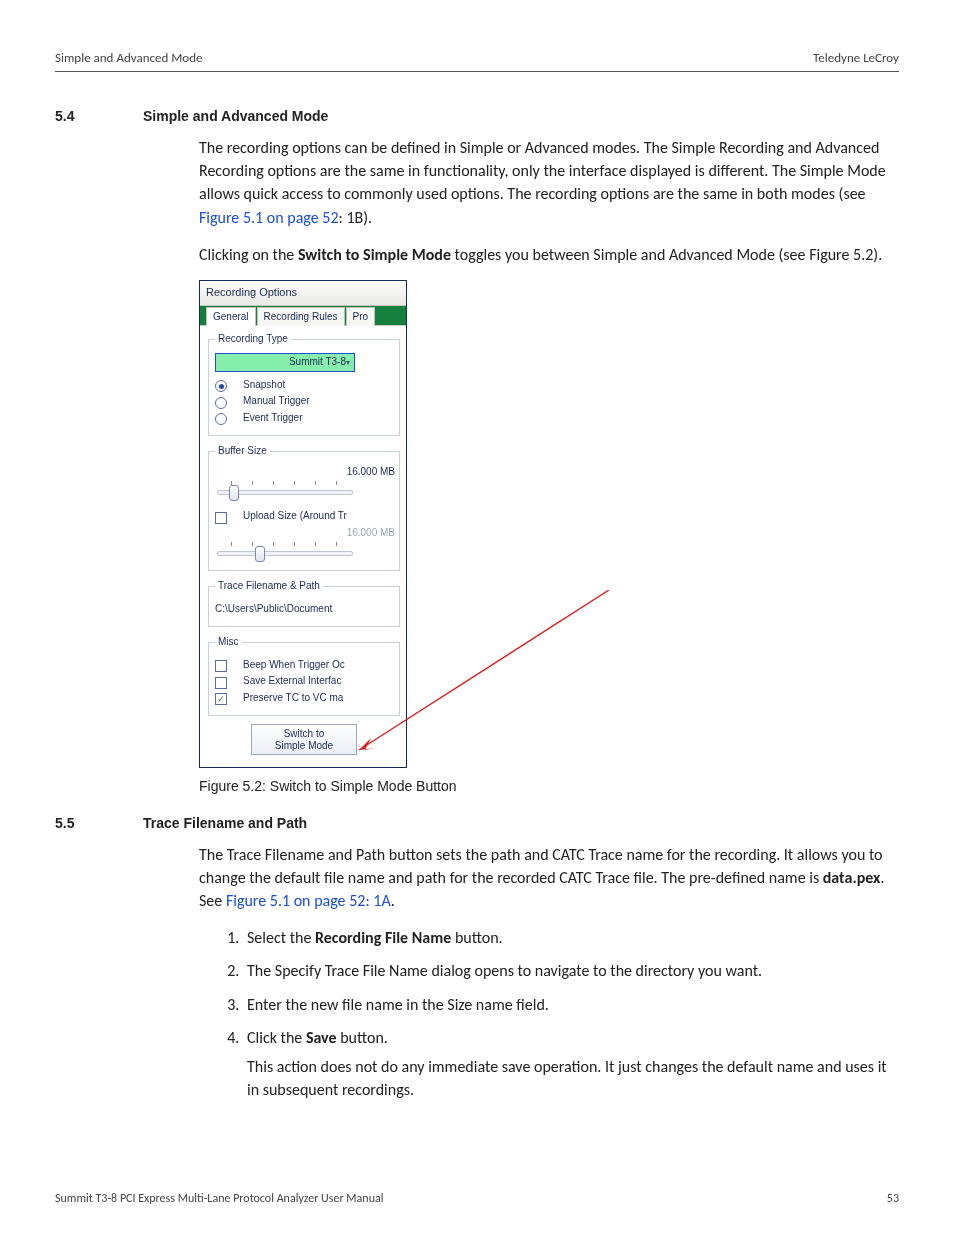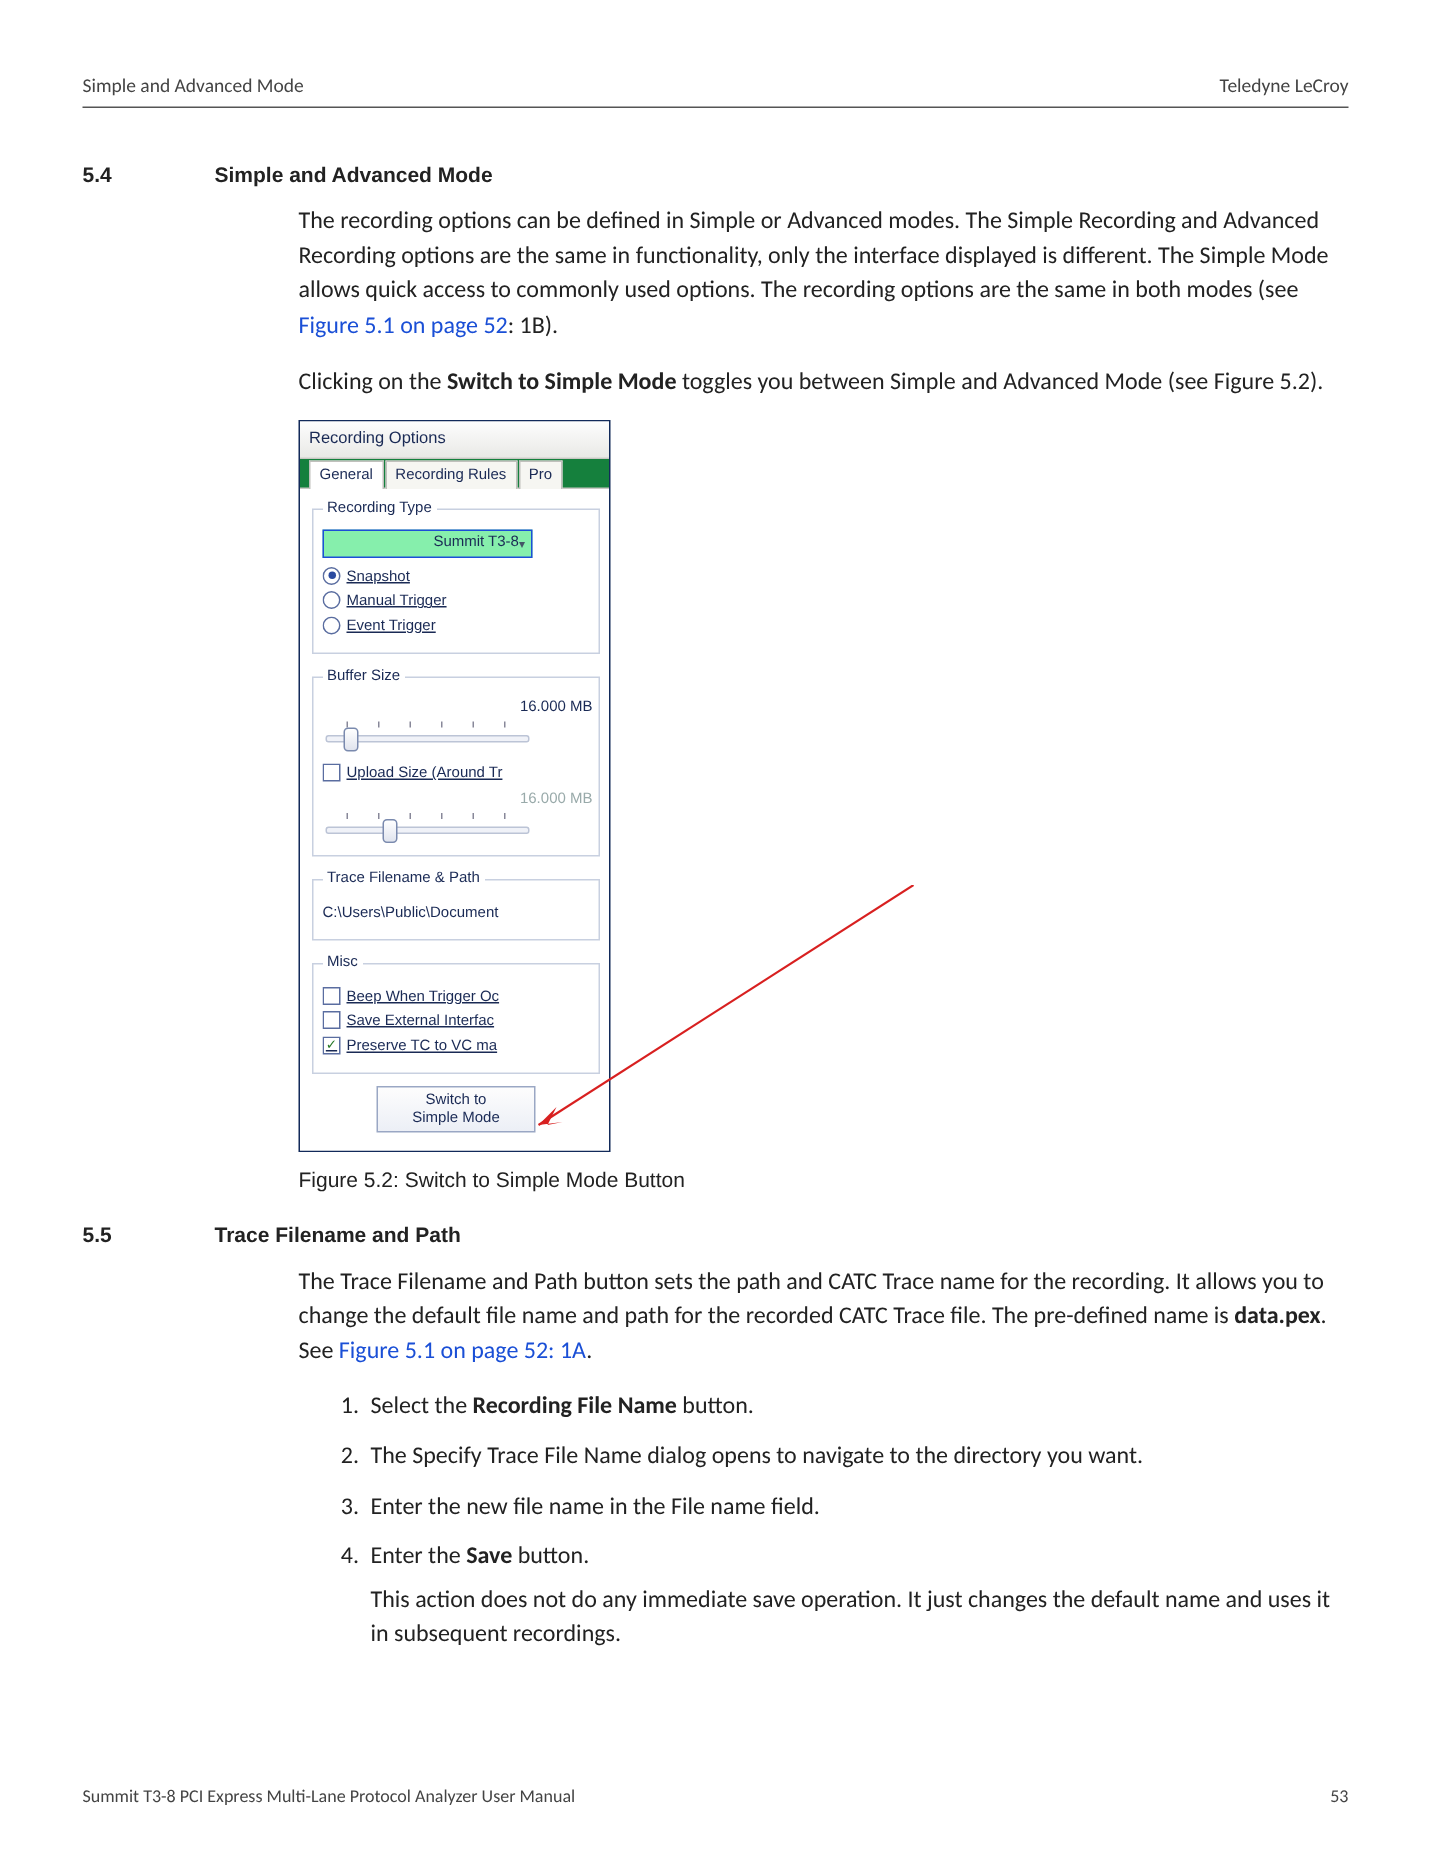--- a/index.html
+++ b/index.html
@@ -122,26 +122,25 @@
     font-size:10px;
     margin-bottom:6px;
     display:flex;
     align-items:center;
     justify-content:flex-end;
     overflow:hidden;
   }
   .chev{ font-size:8px; color:#456; }
   .radio-row, .chk-row {
     display:flex;
-    align-items:flex-start;
-    gap:4px;
+    align-items:flex-end;
+    gap:16px;
     margin:2px 0;
     white-space:nowrap;
     overflow:hidden;
-    text-decoration:underline;
   }
   .radio {
     width:10px;height:10px;border:1px solid #5a6da0;border-radius:50%;
     display:flex;align-items:center;justify-content:center;flex:0 0 auto;
   }
   .radio.sel::after{content:"";width:5px;height:5px;background:#2a4aa0;border-radius:50%;}
   .chk {
     width:10px;height:10px;border:1px solid #5a6da0;background:#fff;
     display:flex;align-items:center;justify-content:center;font-size:9px;line-height:1;flex:0 0 auto;
   }
@@ -310,23 +309,23 @@
     </h2>
     <div class="bodycol">
       <p>
         <span>The Trace Filename and Path button sets the path and CATC Trace name for the recording. It allows you to change the default file name and path for the recorded CATC Trace file. The pre-defined name is </span><span class="bold">data.pex</span><span>. See </span><span class="link">Figure 5.1 on page 52: 1A</span><span>.</span>
       </p>
       <ol class="steps">
         <li>
           <span>Select the </span><span class="bold">Recording File Name</span><span> button.</span>
         </li>
         <li>The Specify Trace File Name dialog opens to navigate to the directory you want.</li>
-        <li>Enter the new file name in the File name field.</li>
+        <li>Enter the new file name in the Size name field.</li>
         <li>
-          <span>Enter the </span><span class="bold">Save</span><span> button.</span>
+          <span>Click the </span><span class="bold">Save</span><span> button.</span>
           <p>This action does not do any immediate save operation. It just changes the default name and uses it in subsequent recordings.</p>
         </li>
       </ol>
     </div>
   </div>
 
   <div class="footer">
     <span>Summit T3-8 PCI Express Multi-Lane Protocol Analyzer User Manual</span>
     <span>53</span>
   </div>

